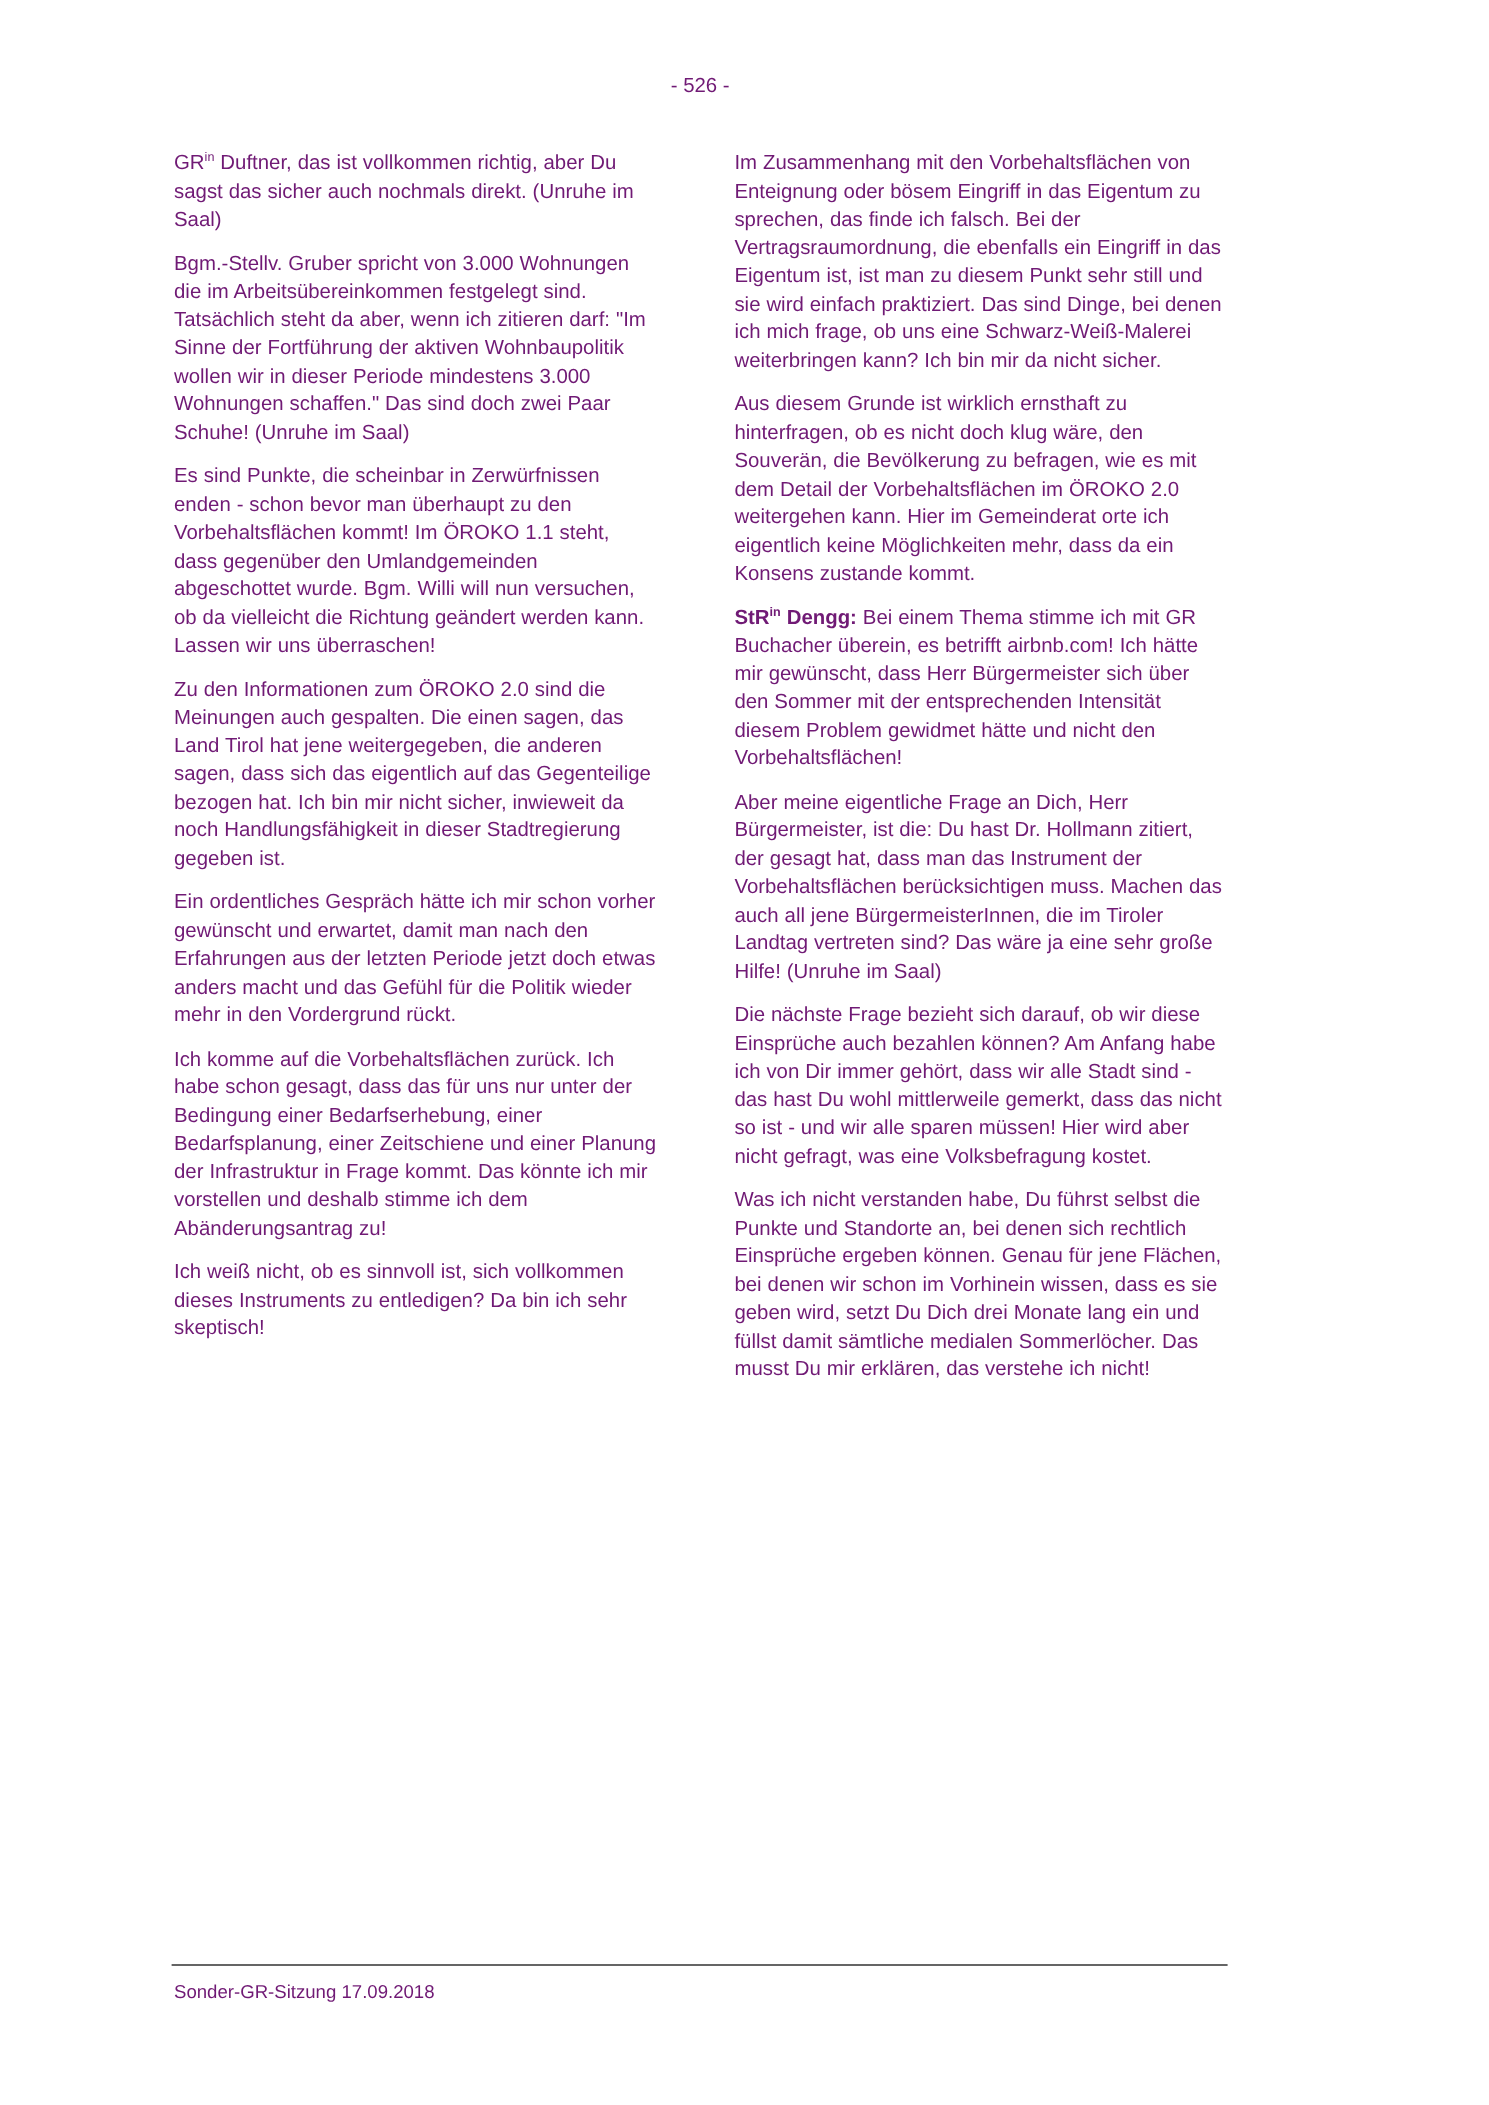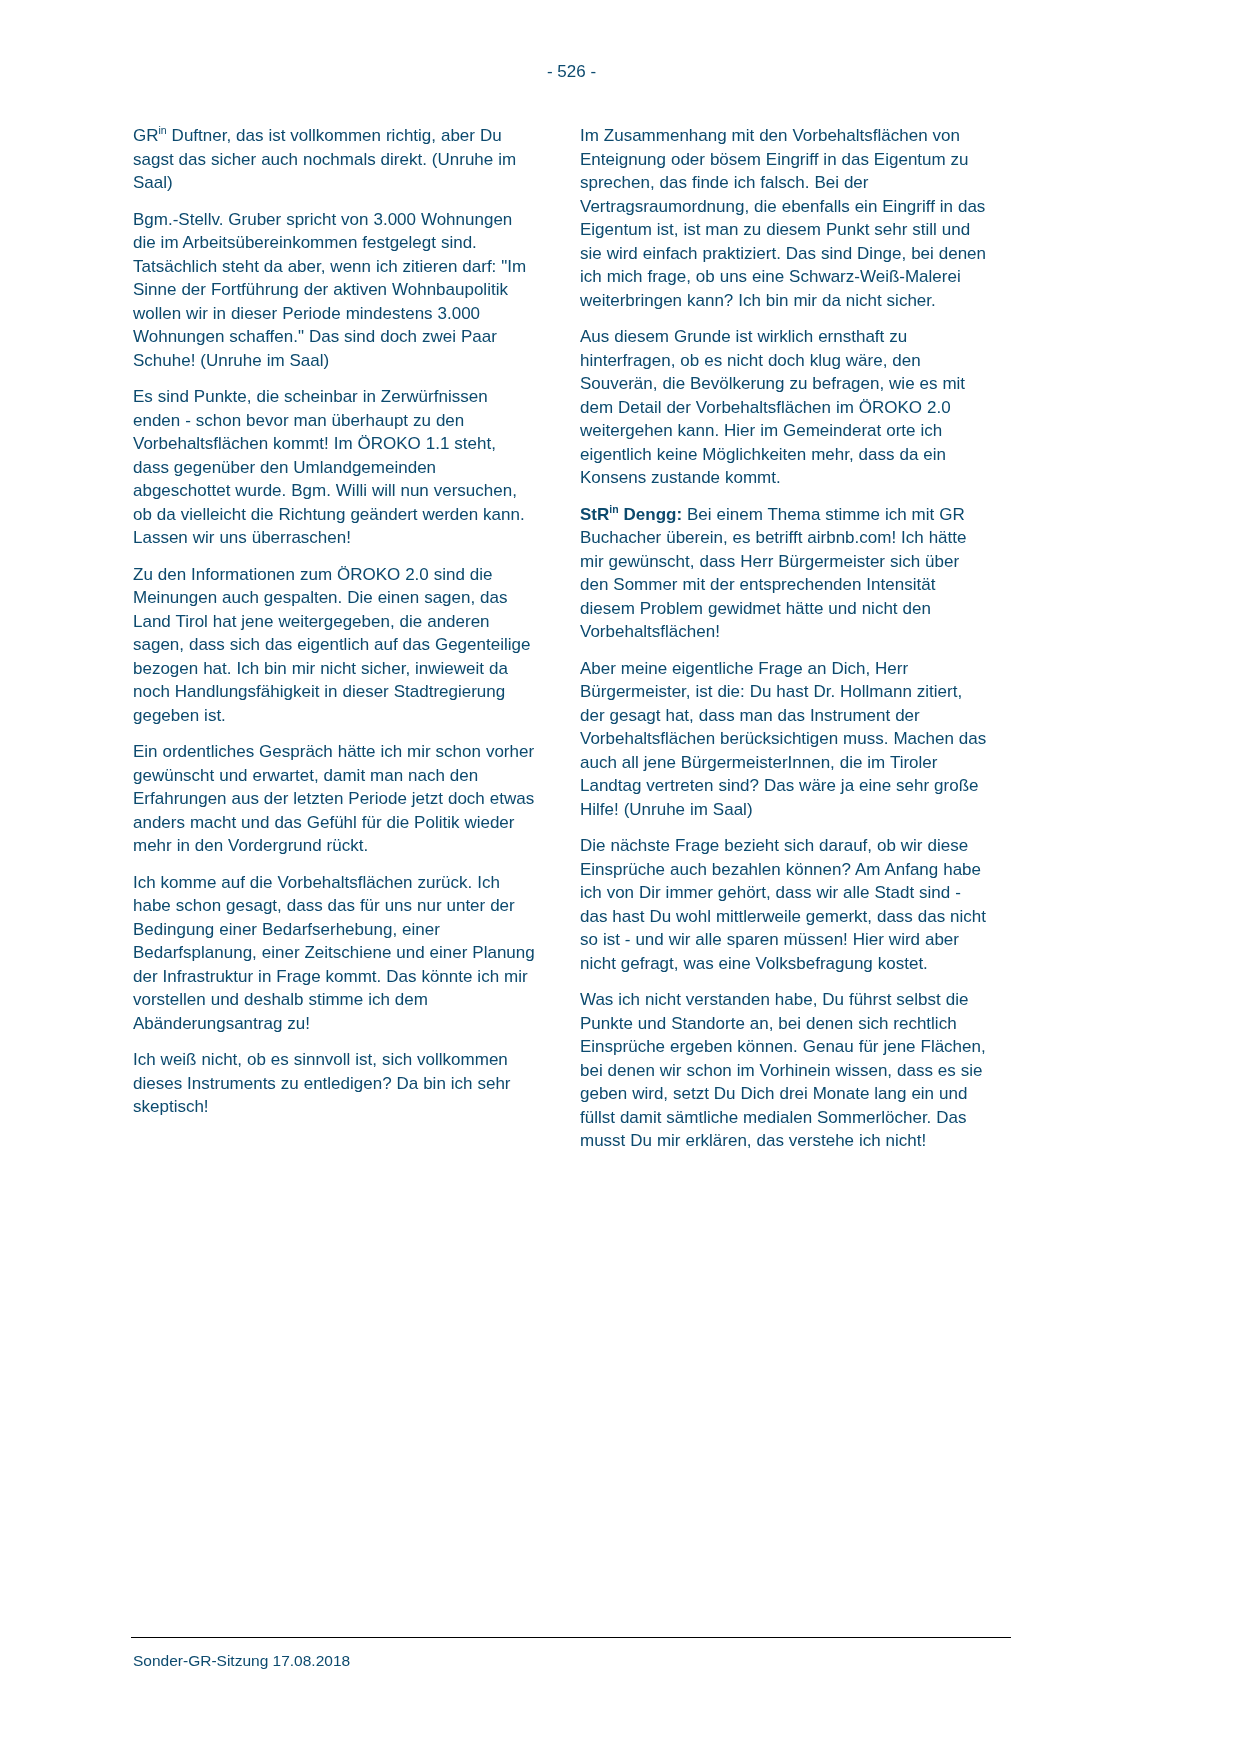--- a/index.html
+++ b/index.html
@@ -5,40 +5,41 @@
   html, body {
     margin: 0;
     padding: 0;
     background: #ffffff;
   }
   .page {
     position: relative;
     width: 1083px;
     height: 1754px;
     background: #ffffff;
-    color: #0c4a6e;
+    color: #701a75;
     font-family: "Liberation Sans", sans-serif;
     overflow: hidden;
+    margin-left: 12px;
   }
   .page-number {
     position: absolute;
     top: 60px;
     left: 133px;
     width: 877px;
     text-align: center;
     font-size: 17px;
     line-height: 23px;
   }
   .columns {
     position: absolute;
     top: 124px;
     left: 133px;
     width: 877px;
     display: flex;
-    gap: 44px;
+    gap: 64px;
     align-items: flex-start;
   }
   .col { flex: 0 0 auto; }
   .col-left  { width: 403px; }
   .col-right { width: 410px; }
   .para {
     margin: 0 0 13px 0;
     font-size: 17px;
     line-height: 23.5px;
     text-align: left;
@@ -82,14 +83,14 @@
     <div class="col col-right" id="col-right">
         <p class="para"><span>Im Zusammenhang mit den Vorbehaltsflächen von Enteignung oder bösem Eingriff in das Eigentum zu sprechen, das finde ich falsch. Bei der Vertragsraumordnung, die ebenfalls ein Eingriff in das Eigentum ist, ist man zu diesem Punkt sehr still und sie wird einfach praktiziert. Das sind Dinge, bei denen ich mich frage, ob uns eine Schwarz-Weiß-Malerei weiterbringen kann? Ich bin mir da nicht sicher.</span></p>
         <p class="para"><span>Aus diesem Grunde ist wirklich ernsthaft zu hinterfragen, ob es nicht doch klug wäre, den Souverän, die Bevölkerung zu befragen, wie es mit dem Detail der Vorbehaltsflächen im ÖROKO 2.0 weitergehen kann. Hier im Gemeinderat orte ich eigentlich keine Möglichkeiten mehr, dass da ein Konsens zustande kommt.</span></p>
         <p class="para"><span style="font-weight: bold;">StR</span><sup style="font-weight: bold;">in</sup><span style="font-weight: bold;"> Dengg:</span><span> Bei einem Thema stimme ich mit GR Buchacher überein, es betrifft airbnb.com! Ich hätte mir gewünscht, dass Herr Bürgermeister sich über den Sommer mit der entsprechenden Intensität diesem Problem gewidmet hätte und nicht den Vorbehaltsflächen!</span></p>
         <p class="para"><span>Aber meine eigentliche Frage an Dich, Herr Bürgermeister, ist die: Du hast Dr. Hollmann zitiert, der gesagt hat, dass man das Instrument der Vorbehaltsflächen berücksichtigen muss. Machen das auch all jene BürgermeisterInnen, die im Tiroler Landtag vertreten sind? Das wäre ja eine sehr große Hilfe! (Unruhe im Saal)</span></p>
         <p class="para"><span>Die nächste Frage bezieht sich darauf, ob wir diese Einsprüche auch bezahlen können? Am Anfang habe ich von Dir immer gehört, dass wir alle Stadt sind - das hast Du wohl mittlerweile gemerkt, dass das nicht so ist - und wir alle sparen müssen! Hier wird aber nicht gefragt, was eine Volksbefragung kostet.</span></p>
         <p class="para"><span>Was ich nicht verstanden habe, Du führst selbst die Punkte und Standorte an, bei denen sich rechtlich Einsprüche ergeben können. Genau für jene Flächen, bei denen wir schon im Vorhinein wissen, dass es sie geben wird, setzt Du Dich drei Monate lang ein und füllst damit sämtliche medialen Sommerlöcher. Das musst Du mir erklären, das verstehe ich nicht!</span></p>
       </div>
   </div>
   <div class="footer-rule"></div>
-  <div class="footer-text">Sonder-GR-Sitzung 17.08.2018</div>
+  <div class="footer-text">Sonder-GR-Sitzung 17.09.2018</div>
 </div>
 
 </body></html>

